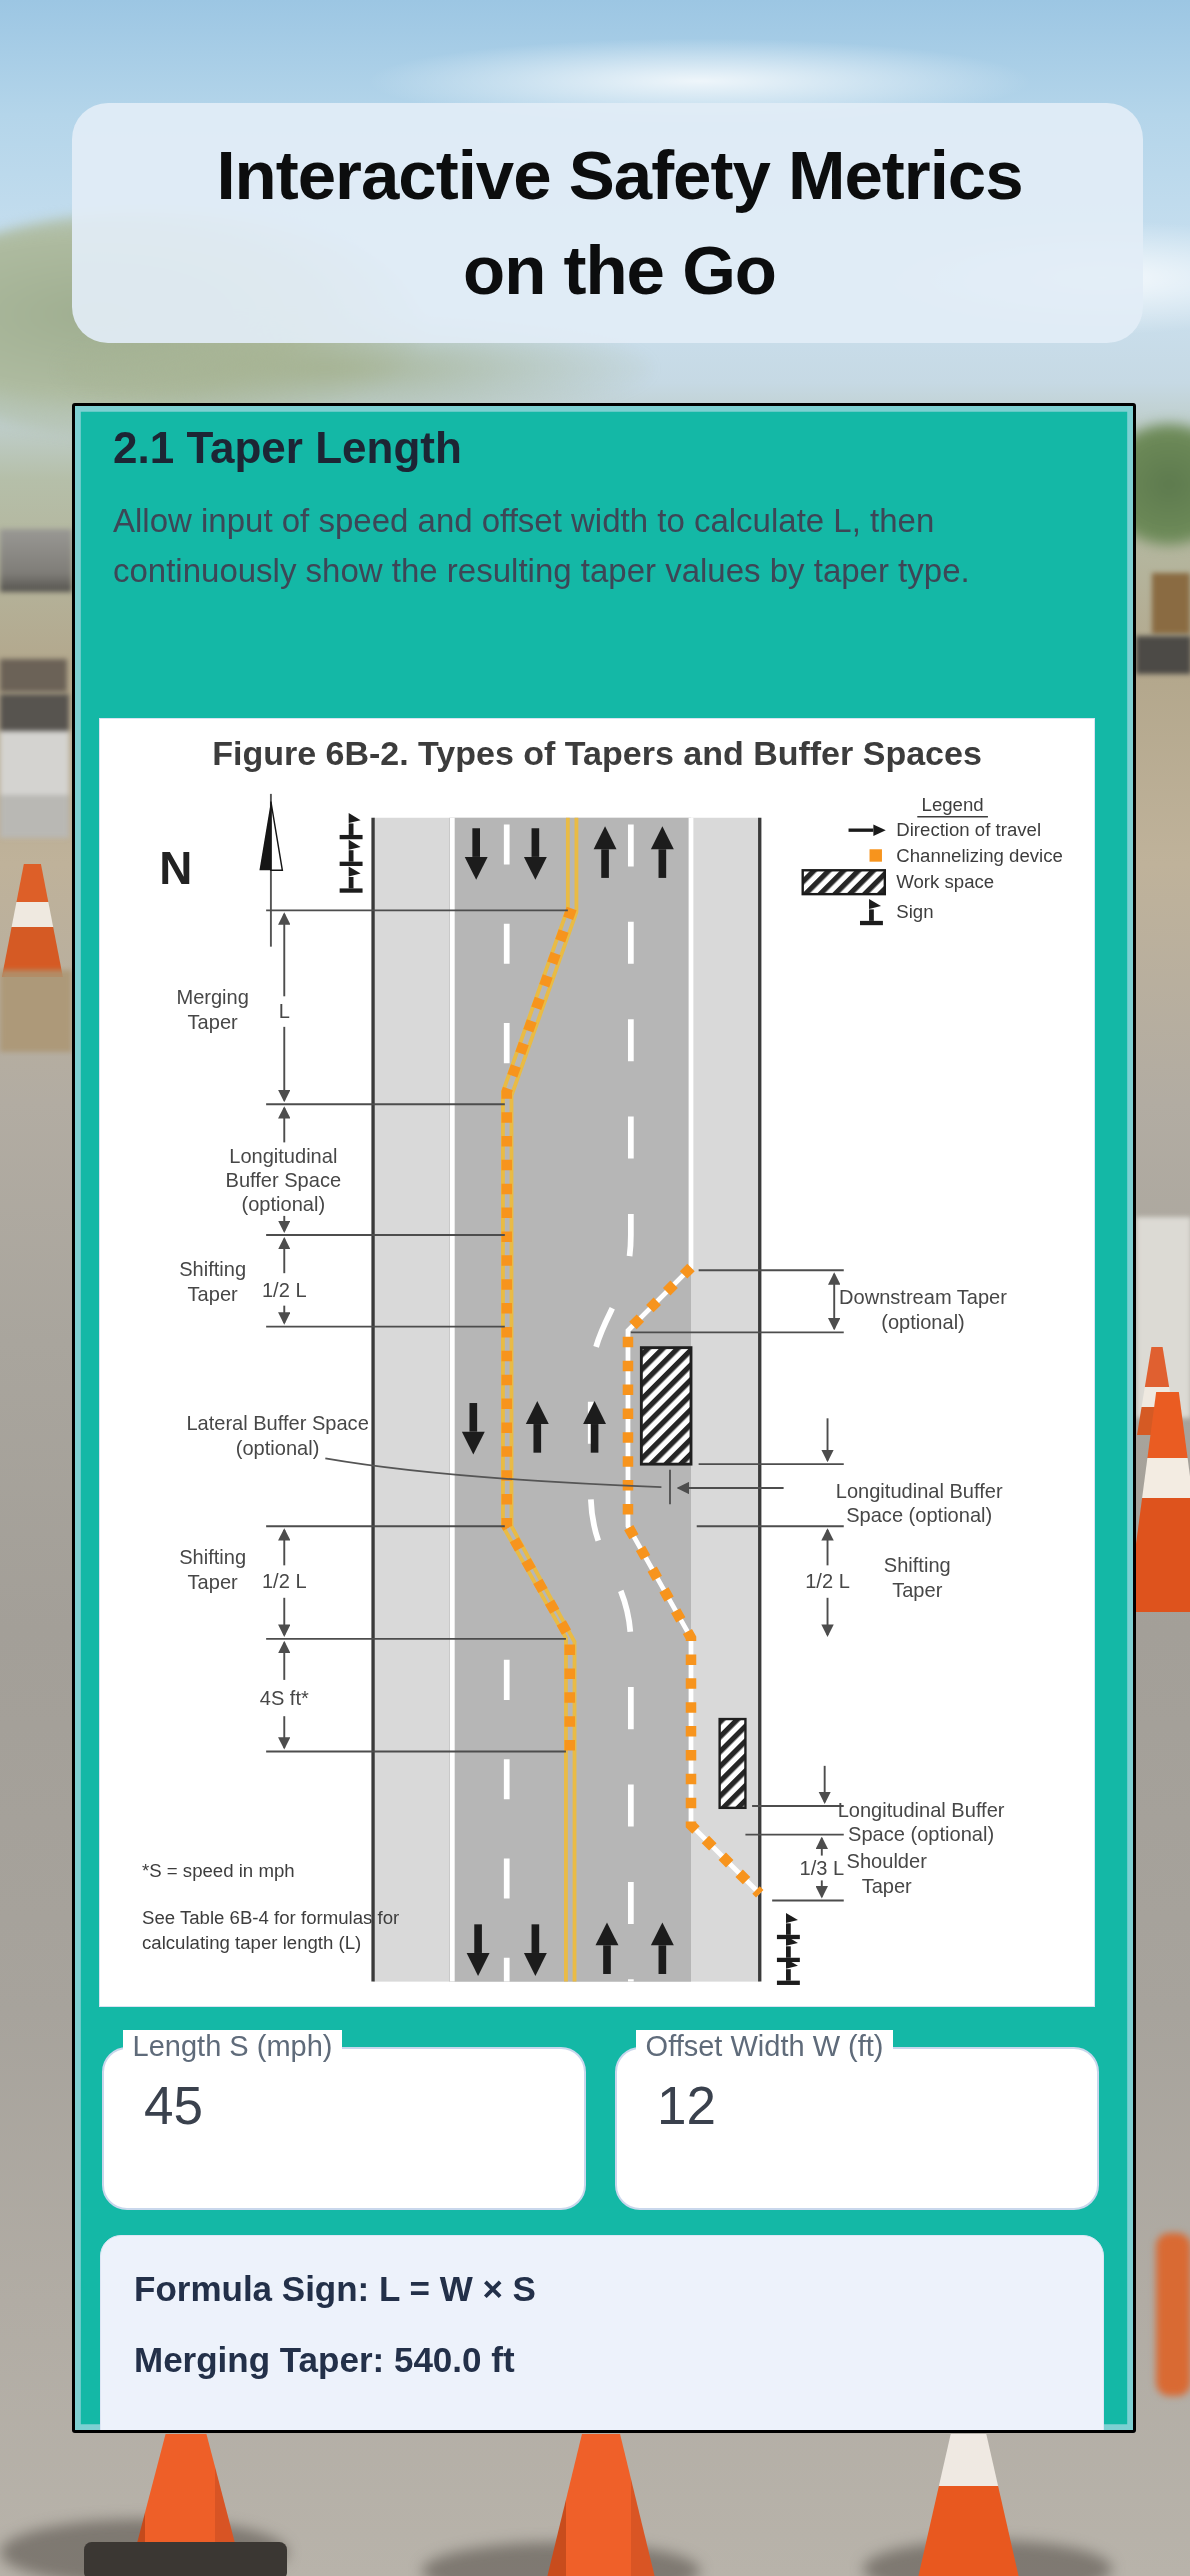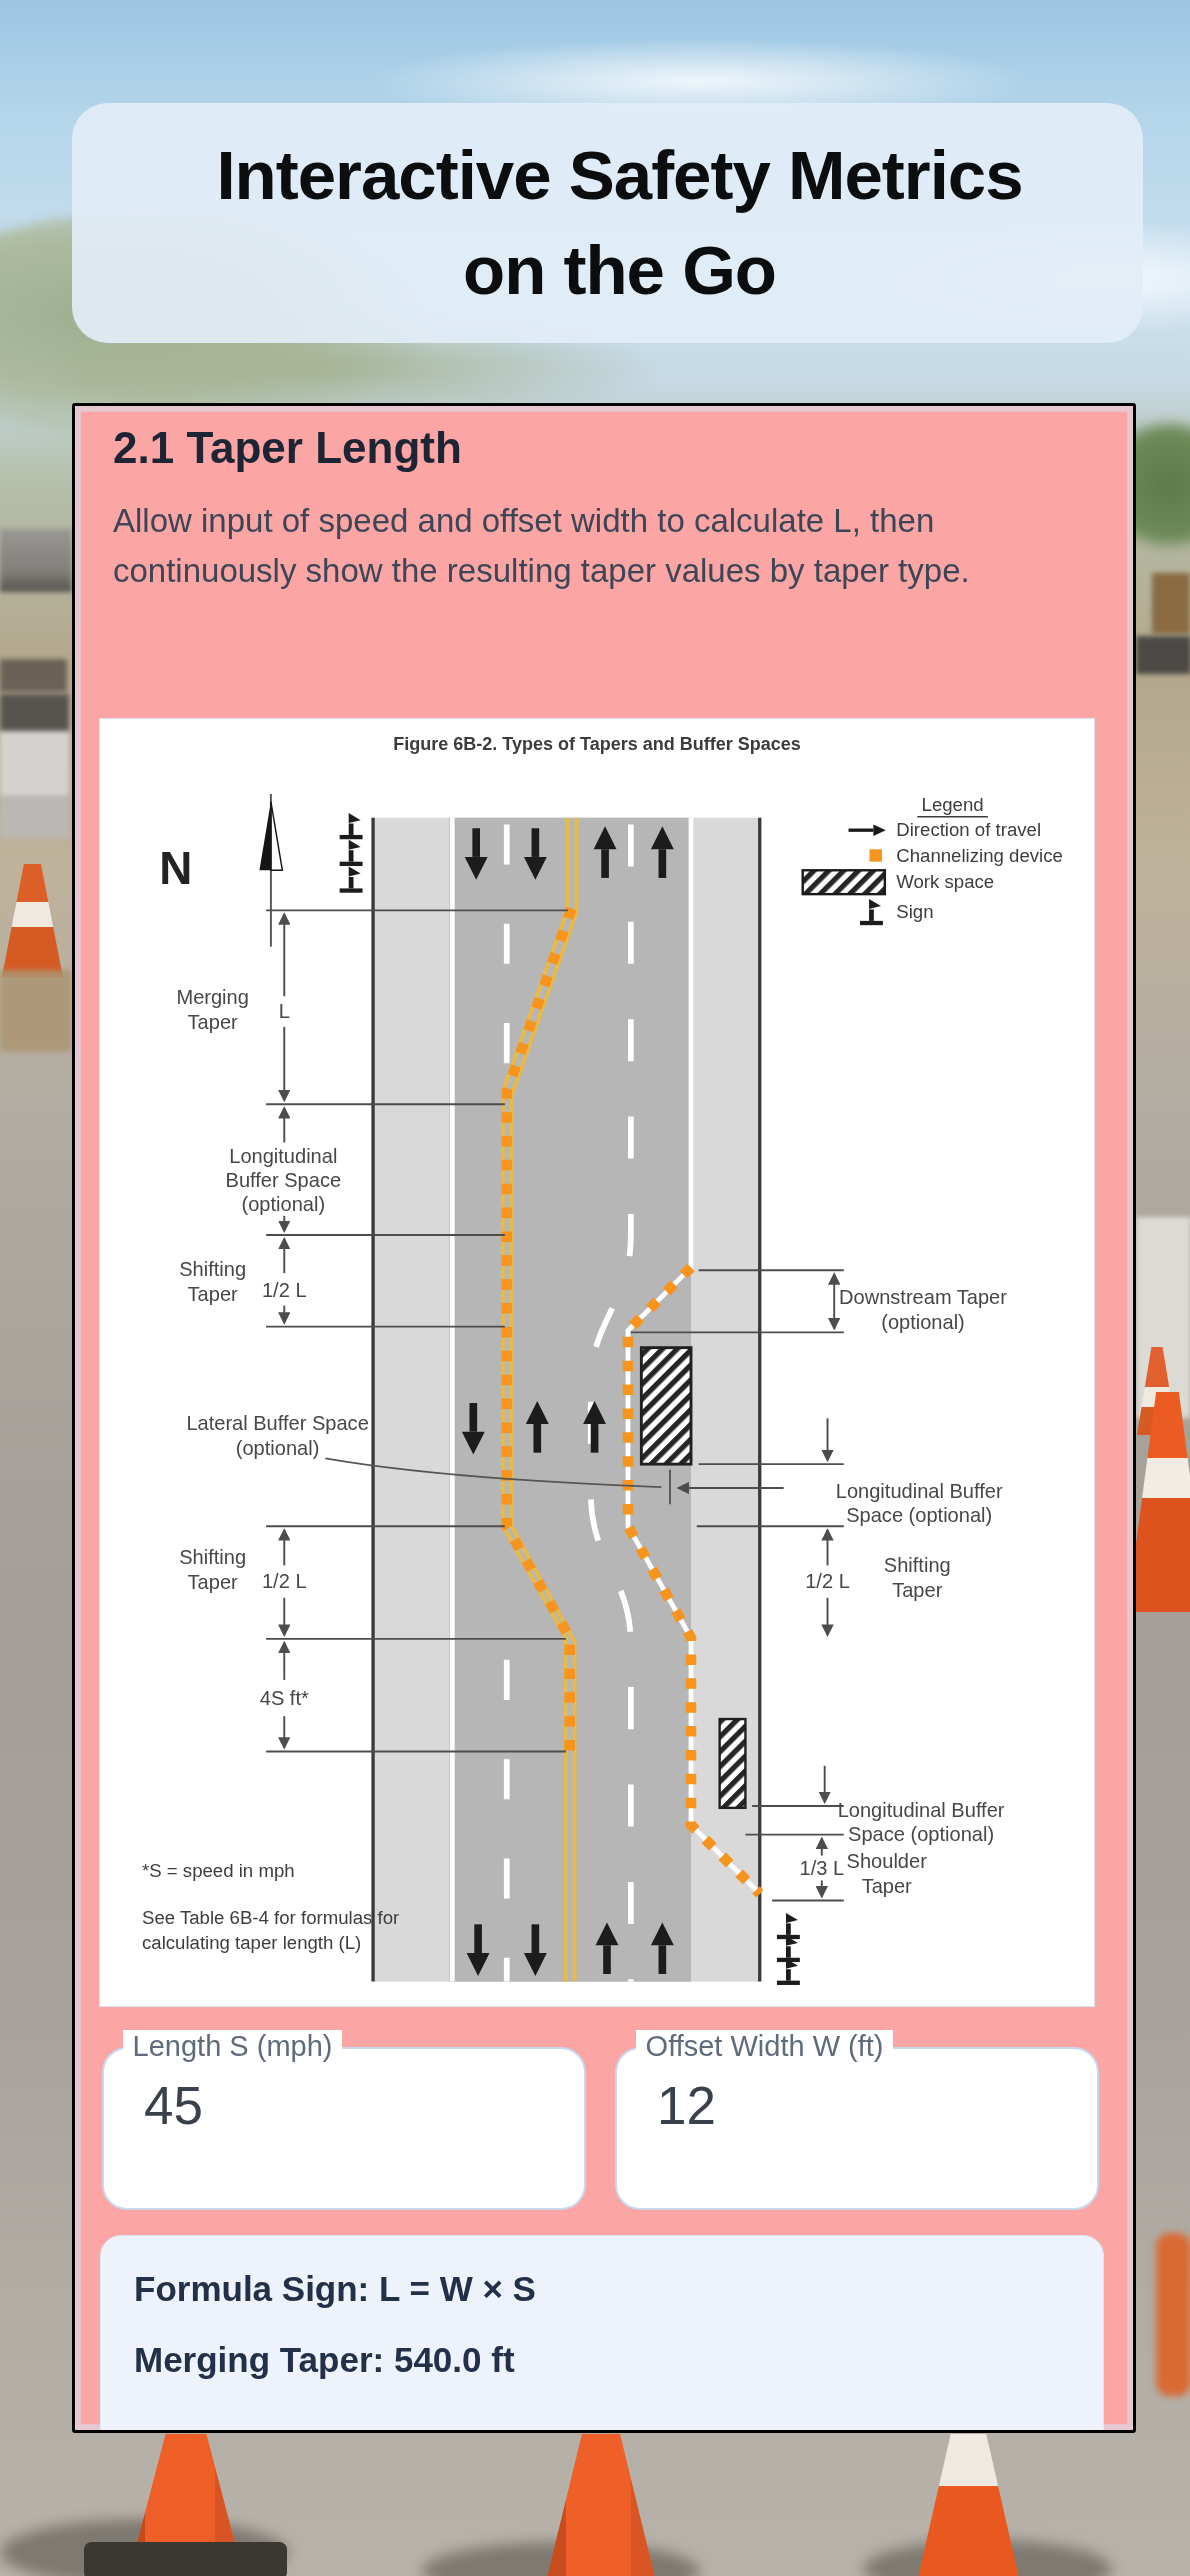--- a/index.html
+++ b/index.html
@@ -23,31 +23,31 @@
   .title-card{
     position:absolute;left:72px;top:103px;width:1047px;height:240px;z-index:5;
     background:rgba(226,237,246,.92);border-radius:36px;
     display:flex;flex-direction:column;align-items:center;justify-content:center;padding-left:24px;
   }
   .title-card h1{margin:0;text-align:center;font-size:69px;line-height:1.38;
     font-weight:800;color:#0c0d0e;letter-spacing:-1px;}
   
   .card{
     position:absolute;left:72px;top:403px;width:1064px;height:2030px;z-index:5;
-    background:#fca5a5;border:3.8px solid #000;box-sizing:border-box;border-radius:2.9px;
+    background:#14b8a6;border:3.8px solid #000;box-sizing:border-box;border-radius:2.9px;
     overflow:hidden;box-shadow:inset 0 0 0 5.8px rgba(214,228,245,.55);
   }
   .card h2{position:absolute;left:38px;top:17px;margin:0;font-size:44px;font-weight:700;color:#1d2534;}
   .card .desc{position:absolute;left:38px;top:90px;width:920px;margin:0;
     font-size:33px;line-height:1.5;color:#3d4656;}
   
   .figure{position:absolute;left:24px;top:312px;width:996px;height:1289px;
     background:#fff;border:1.9px solid #d9e2f1;box-sizing:border-box;}
   .figure .fig-caption{position:absolute;left:0;top:15.3px;width:100%;text-align:center;
-    font-size:18px;font-weight:700;color:#3c3c3c;}
+    font-size:34px;font-weight:700;color:#3c3c3c;}
   .figure svg{position:absolute;left:0;top:0;}
   
   .field{position:absolute;height:163px;width:484px;border:2.9px solid #c9d7ec;border-radius:25px;
     box-sizing:border-box;background:#fff;}
   .field .flabel{position:absolute;top:-19px;left:19px;background:#fff;padding:0 9.6px;
     font-size:29px;color:#5f6b7a;white-space:nowrap;}
   .field input{position:absolute;left:38px;top:25px;width:403px;border:none;outline:none;
     font-family:"Liberation Sans",sans-serif;font-size:53px;color:#3a414d;background:transparent;}
   #field-speed{left:27px;top:1641px;}
   #field-offset{left:540px;top:1641px;}

